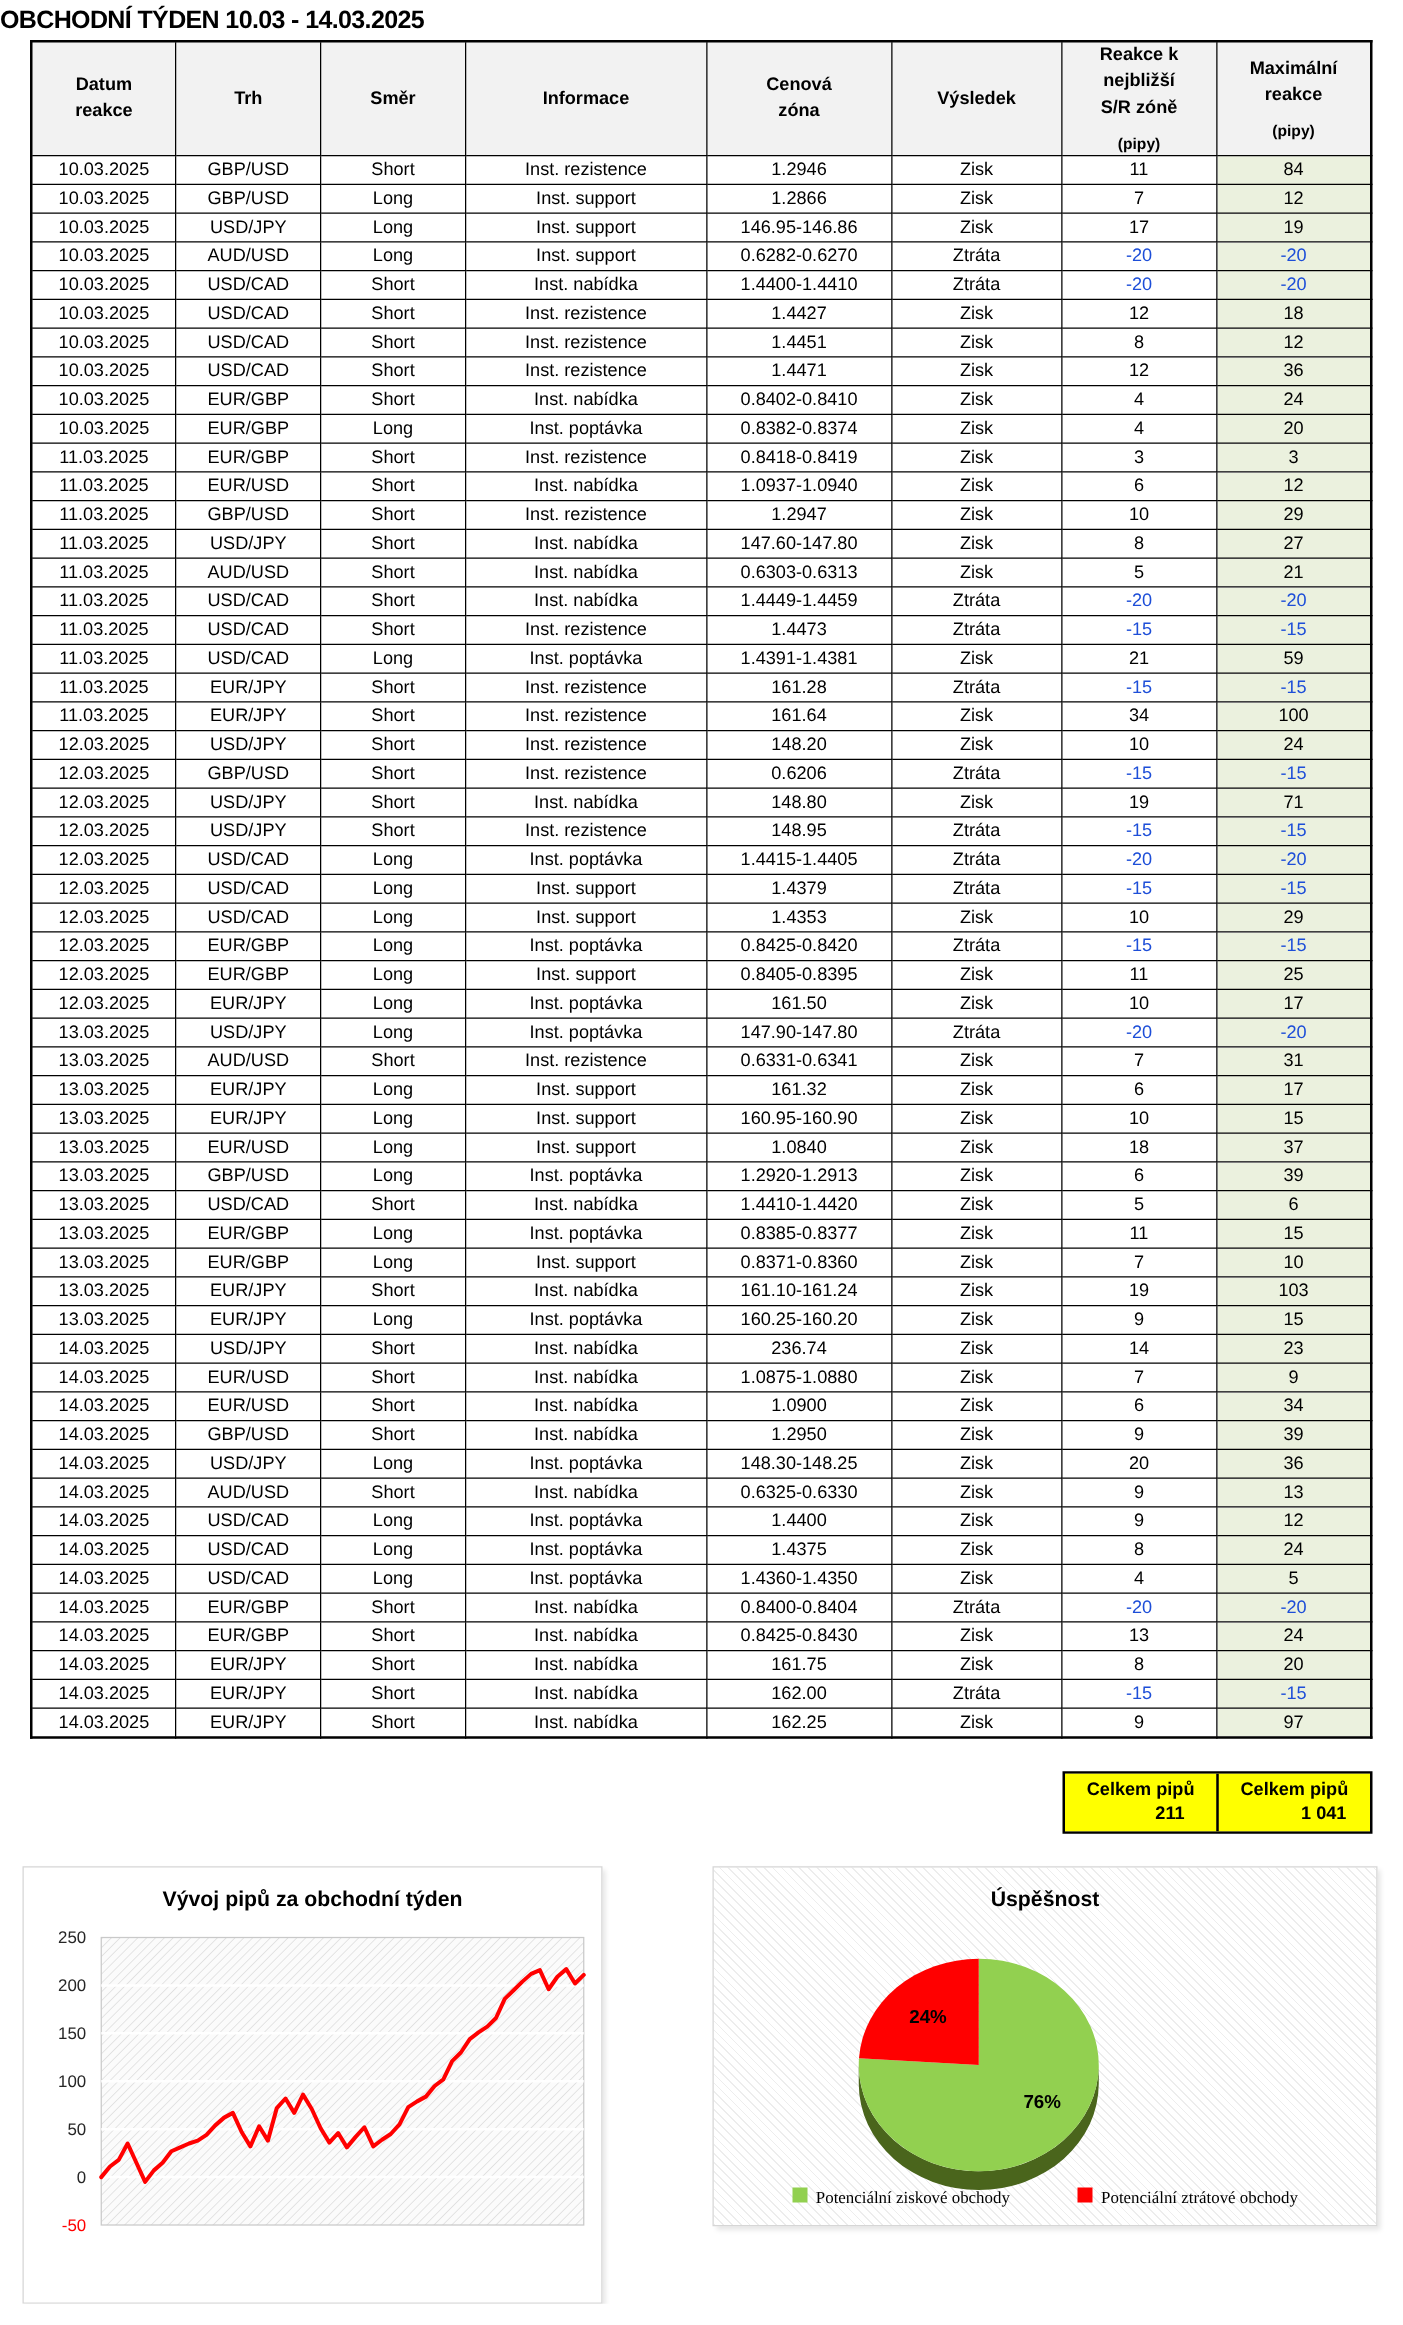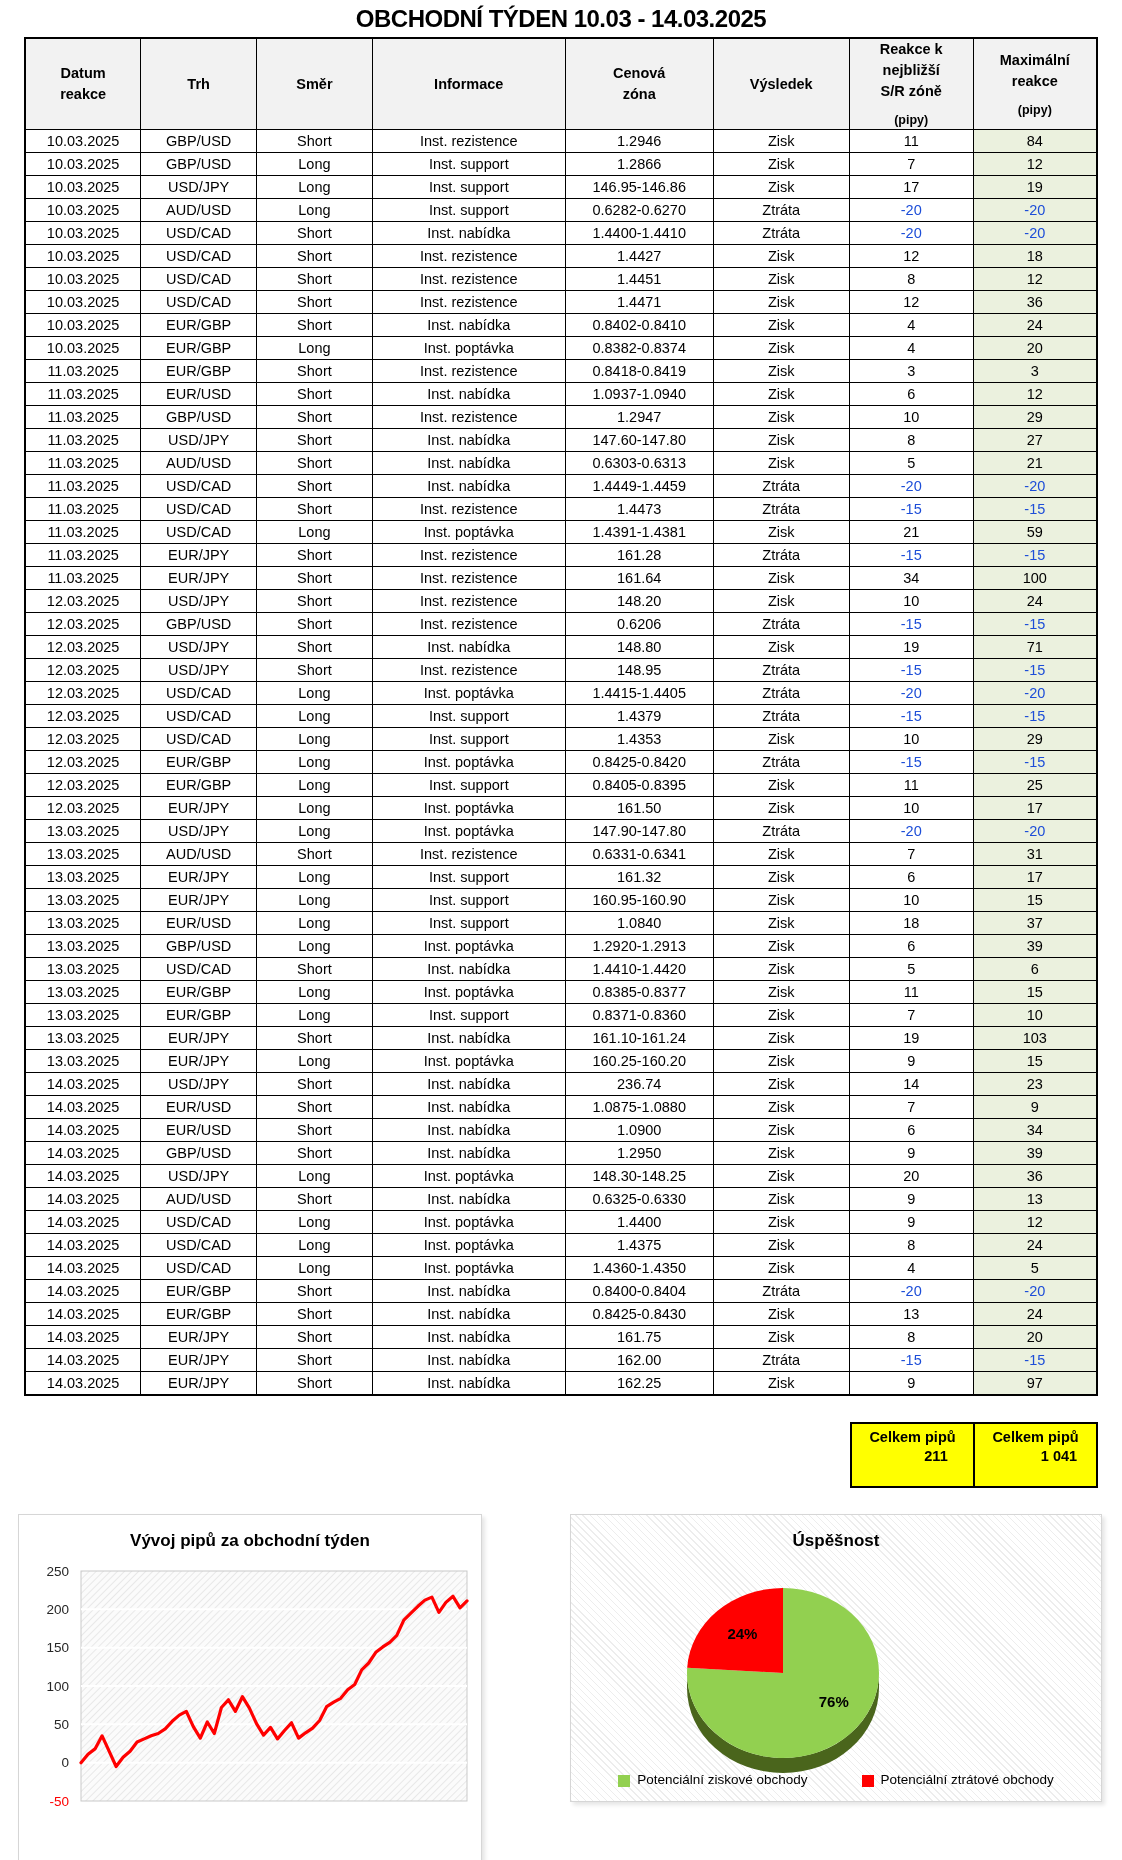--- a/index.html
+++ b/index.html
@@ -1,21 +1,21 @@
 <!DOCTYPE html>
 <html lang="cs"><head>
 <meta charset="utf-8">
 <style>
   * { margin:0; padding:0; box-sizing:border-box; }
   body {
     width:1122px; background:#fff; color:#000;
     font-family:"Liberation Sans", sans-serif;
   }
   .page-title {
-    text-align:center; font-size:24px; font-weight:bold;
+    font-size:20px; font-weight:bold;
     letter-spacing:-0.5px; padding-top:5px; margin-bottom:4px;
   }
   
   table.trades {
     margin-left:24px; width:1074px;
     border-collapse:collapse; table-layout:fixed;
     border:2px solid #000;
   }
   table.trades col:nth-child(1){width:10.8%} table.trades col:nth-child(2){width:10.8%}
   table.trades col:nth-child(3){width:10.8%} table.trades col:nth-child(4){width:18.0%}
@@ -37,21 +37,21 @@
   }
   td.maxcol { background:#EBF1DE; }
   td.neg { color:#1d4ed8; }
   
   .totals {
     width:248px; margin:26px 24px 0 auto;
     display:flex; border:2px solid #000;
   }
   .total-cell {
     flex:1; background:#FFFF00; text-align:center;
-    padding:5px 0 22px 0;
+    padding:5px 0 6px 0;
   }
   .total-cell + .total-cell { border-left:2px solid #000; }
   .t-label { font-size:14.5px; font-weight:bold; }
   .t-value { font-size:14.5px; font-weight:bold; margin-top:3px;margin-left:47px; }
   
   .charts-row { display:flex; margin:26px 0 0 18px; gap:88px; align-items:flex-start; }
   .chart-panel {
     border:1px solid #D6D6D6; background:#fff; position:relative;
     box-shadow:3px 3px 4px rgba(0,0,0,0.10);
   }
@@ -59,21 +59,21 @@
   .panel-pie  { width:532px; height:288px;
     background-image:repeating-linear-gradient(45deg,#ededed 0 1px,transparent 1px 5px);
   }
   .chart-title {
     text-align:center; font-size:17px; font-weight:bold; padding-top:16px; height:48px;
   }
   .pie-legend {
     position:absolute; left:0; right:0; bottom:14px;
     display:flex; justify-content:center; gap:54px; align-items:center;
   }
-  .legend-item { display:flex; align-items:flex-end; gap:7px; font-size:13.5px; }
+  .legend-item { display:flex; align-items:flex-start; gap:7px; font-size:13.5px;font-family:Liberation Serif, serif; }
   .legend-swatch { width:12px; height:12px; display:inline-block; }
 </style>
 </head>
 <body>
 
 <div class="page-title">OBCHODNÍ TÝDEN 10.03 - 14.03.2025</div>
 
 <table class="trades">
   <colgroup>
       <col>

